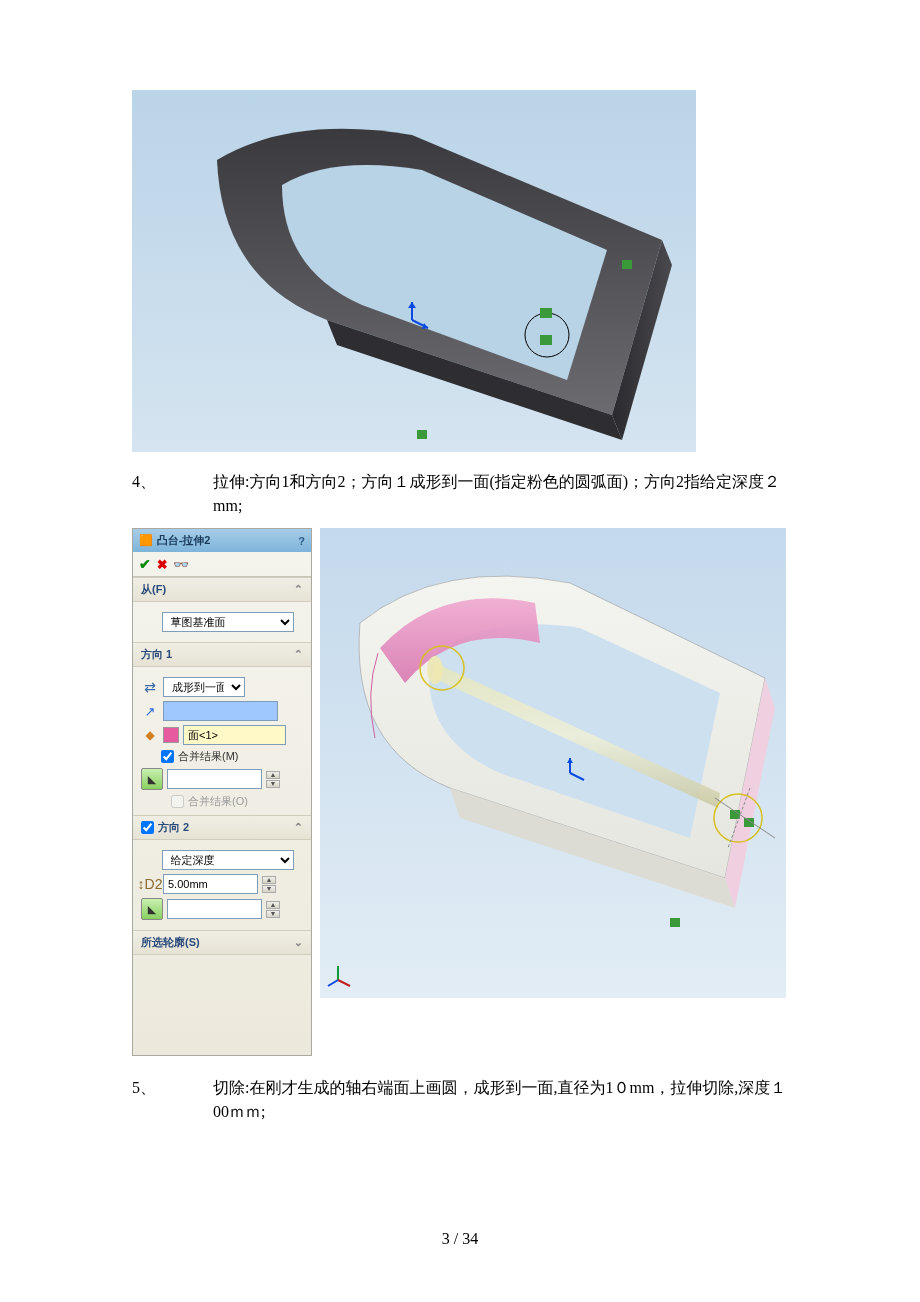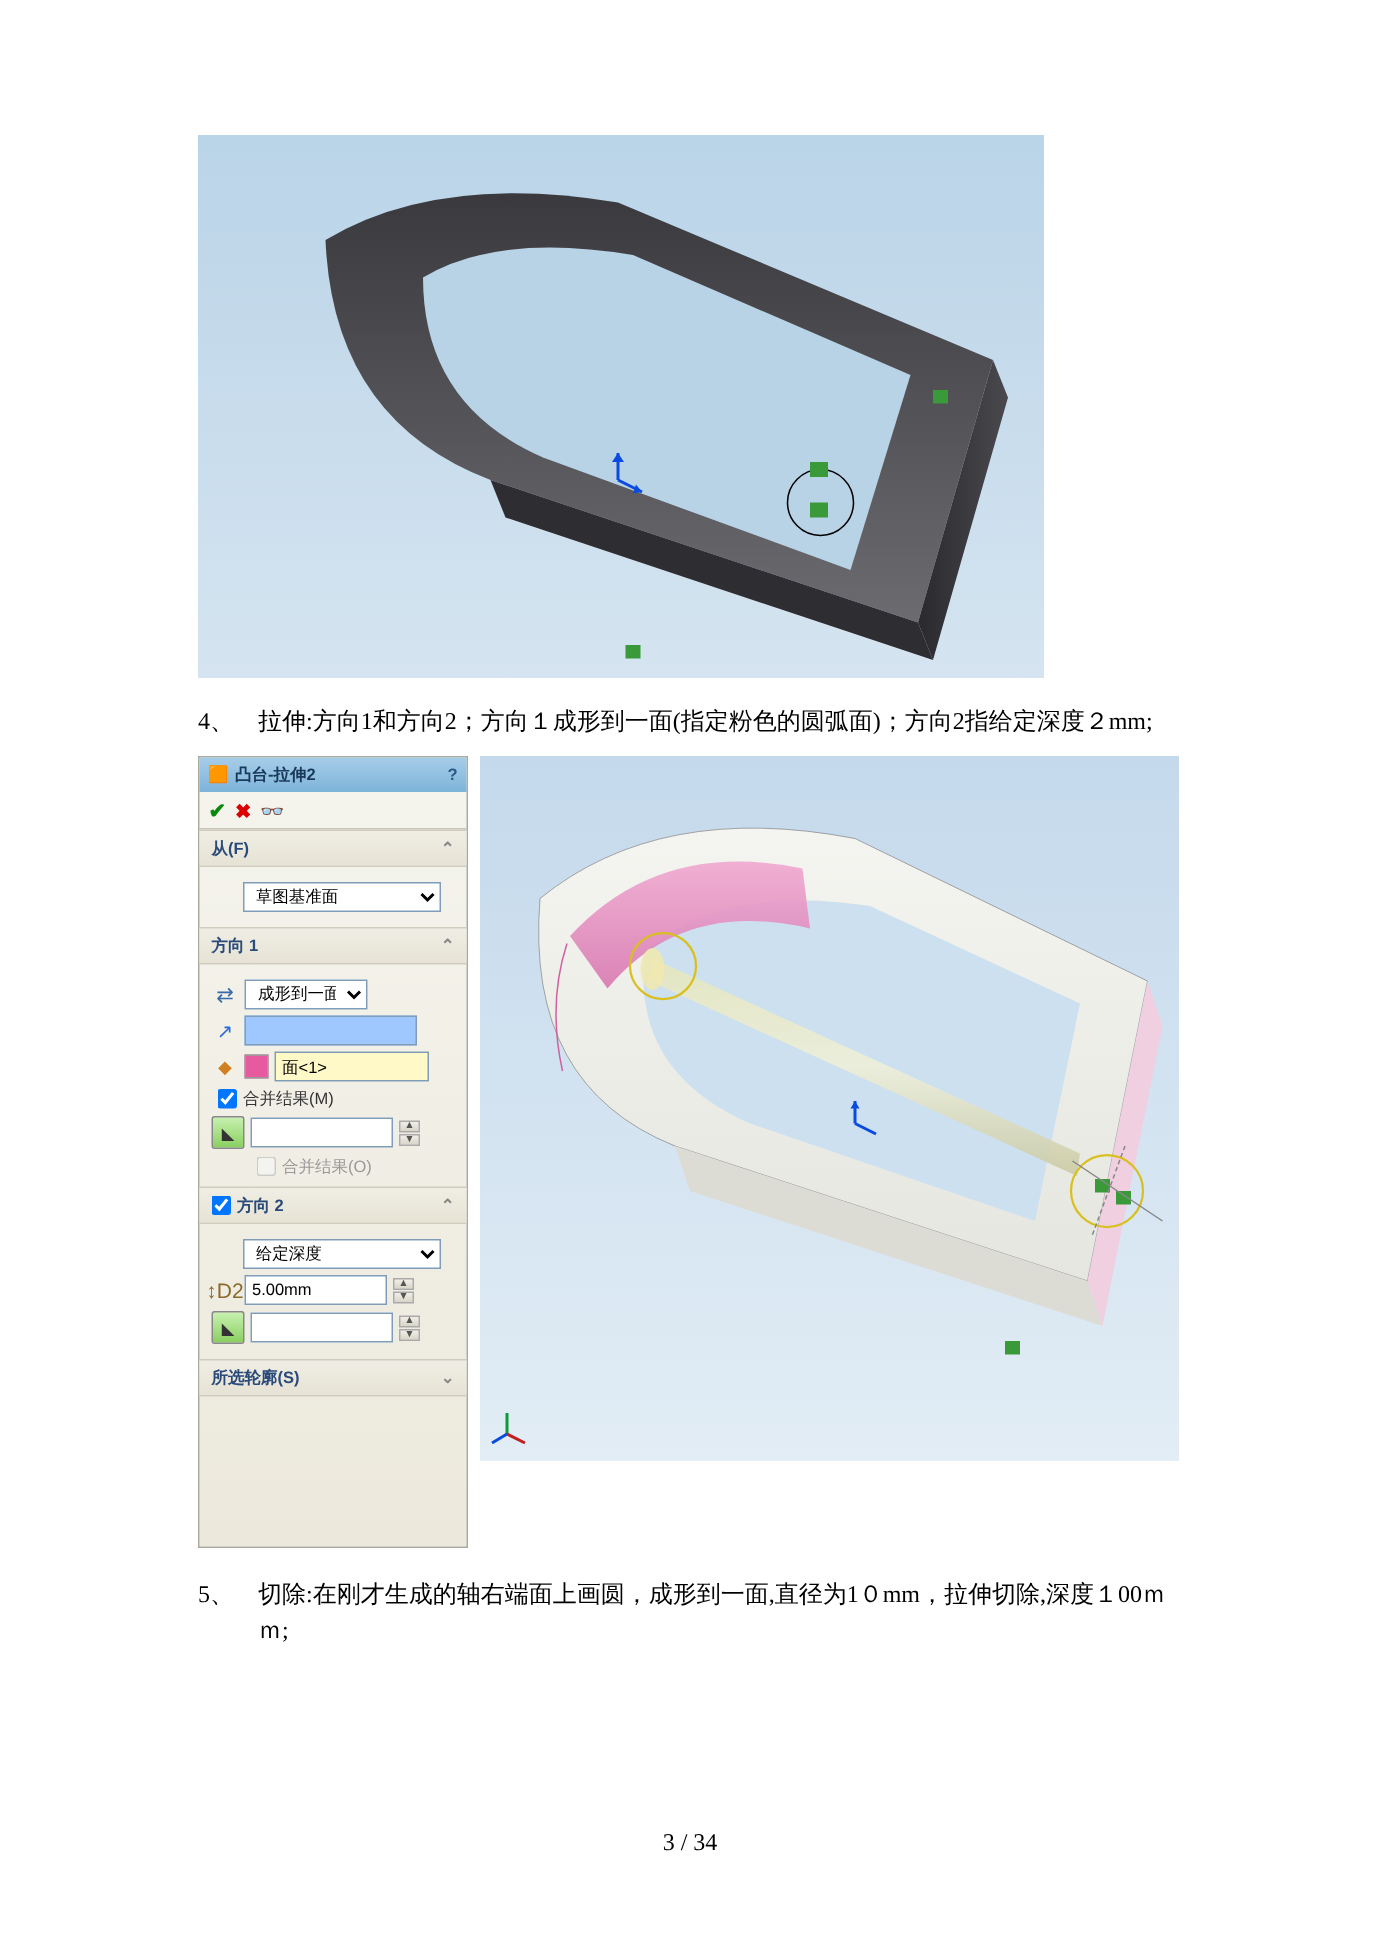--- a/index.html
+++ b/index.html
@@ -22,21 +22,21 @@
     background: linear-gradient(to bottom, #bad4e8 0%, #d5e4f0 100%);
     position: relative;
     overflow: hidden;
   }
   .step-line {
     display: flex;
     margin: 8px 0 10px 0;
     line-height: 1.5;
   }
   .step-num { width: 40px; flex-shrink: 0; }
-  .step-text { flex: 1; }
+  .step-text { flex: 1; margin-left: 41px; }
 
   .figure-row {
     display: flex;
     gap: 8px;
     margin-bottom: 20px;
   }
   .panel {
     width: 180px;
     background: linear-gradient(to bottom, #f5f4ed 0%, #ece9dc 100%);
     border: 1px solid #a9a9a0;
@@ -85,39 +85,39 @@
     height: 20px;
   }
   .select-wide { width: 132px; margin-left: 11px; }
   .select-med { width: 82px; }
   .pinkbox { width: 16px; height: 16px; background: #e85aa0; border: 1px solid #999; }
   .yellowfield { background: #fff9c8 !important; width: 103px; }
   .bluefield { background: #9ec8ff !important; width: 115px; }
   .greenbox { width: 22px; height: 22px; background: linear-gradient(to bottom,#c8f0b0,#8ad060); border:1px solid #888; border-radius:2px; display:flex; align-items:center; justify-content:center; }
   .spinner { width: 14px; display:flex; flex-direction:column; gap:1px; }
   .spinner div { height: 8px; background: linear-gradient(to bottom,#f0efe8,#d8d5c8); border:1px solid #aaa; font-size:7px; text-align:center; line-height:6px; color:#555;}
-  .checkbox-row { display:flex; align-items:center; gap:4px; margin-left:4px; }
+  .checkbox-row { display:flex; align-items:center; gap:4px; margin-left:20px; }
   .checkbox-row input { margin:0; }
   .smallicon { width:18px; height:18px; display:inline-flex; align-items:center; justify-content:center; }
   .flip { color:#3a6aaa; font-size:14px; }
   .arrow-up { color:#2a6ada; font-size:13px; }
   .diamond { color:#d08020; font-size:12px; }
   .dim-ic { color:#8a6a2a; font-size:14px; }
 
   .figure2 {
     width: 466px;
     height: 470px;
     background: linear-gradient(to bottom, #c4d9ec 0%, #e2edf5 100%);
     position: relative;
     overflow: hidden;
   }
 
   .page-footer {
     position: absolute;
-    bottom: 64px;
+    bottom: 54px;
     left: 0; right: 0;
     text-align: center;
     font-size: 16px;
     color: #000;
   }
 
   
   .d-shape1 {
     position:absolute; inset:0;
   }

